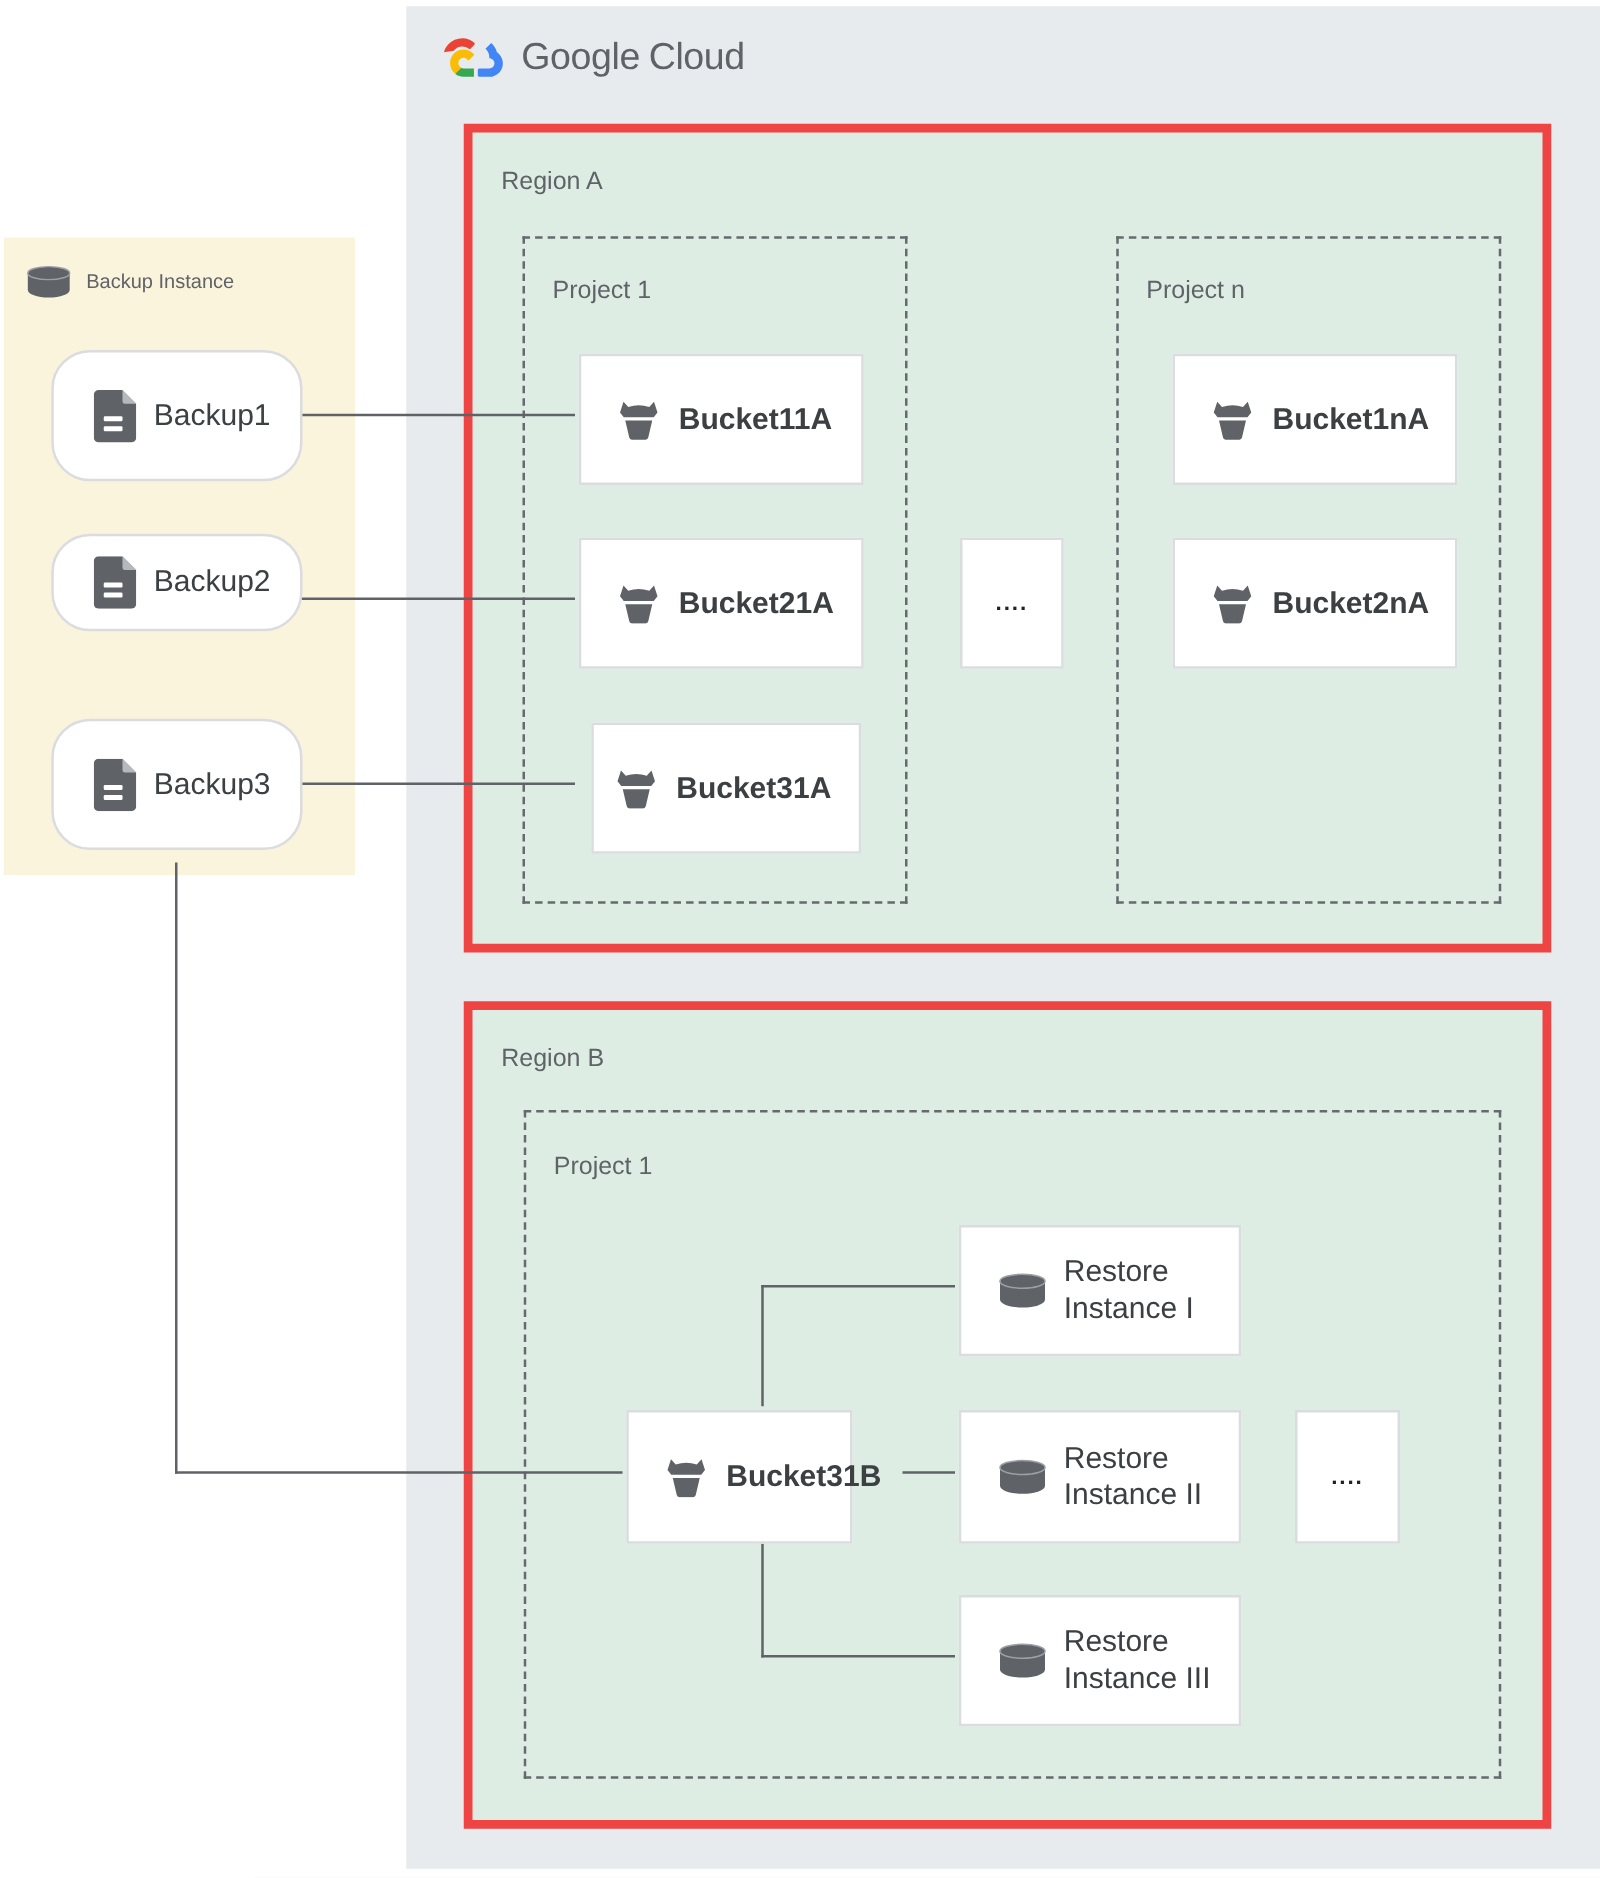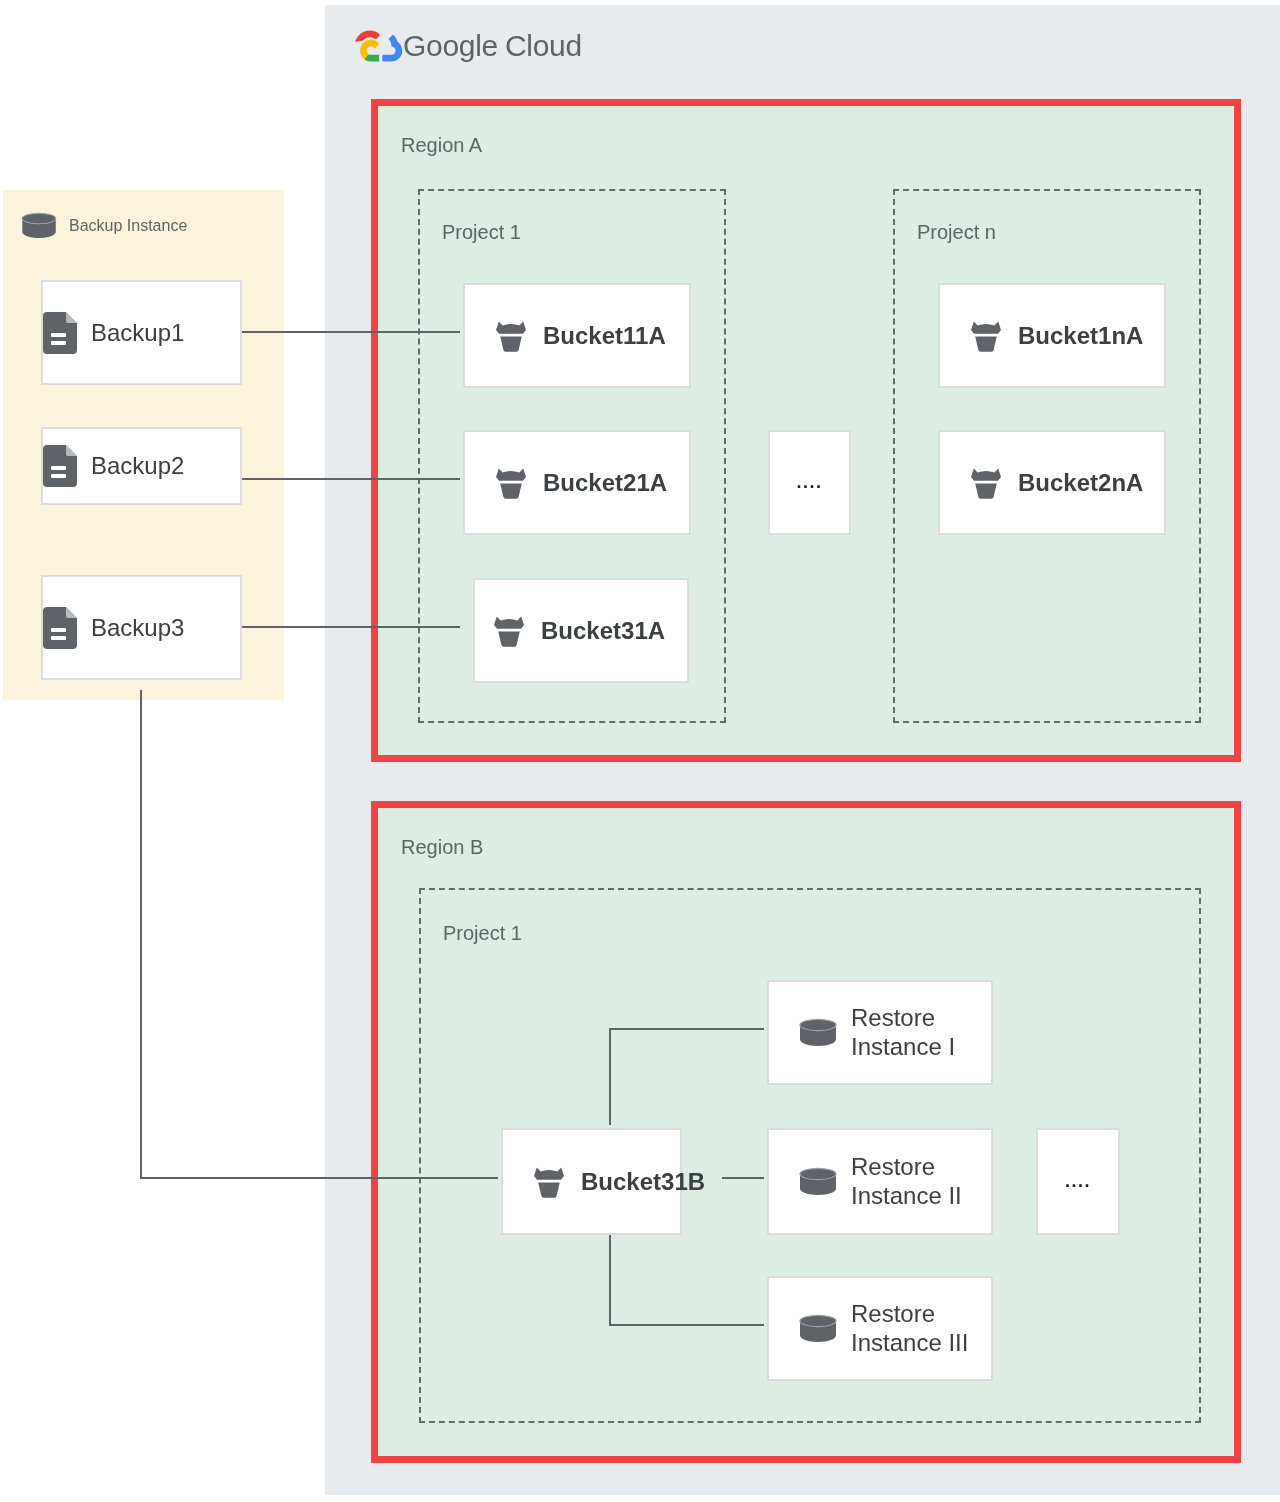--- a/index.html
+++ b/index.html
@@ -14,29 +14,29 @@
   .dashed-box{position:absolute;border:2px dashed #66696D;box-sizing:border-box;}
   .project-title{position:absolute;font-size:20px;color:#5F6368;}
   .panel{background:#FBF4DC;}
   .panel-head{position:absolute;display:flex;align-items:center;gap:11px;}
   .panel-title{font-size:16px;color:#5F6368;}
   .node{
     position:absolute;background:#ffffff;border:2px solid #DADCE0;box-sizing:border-box;
     display:flex;align-items:center;z-index:2;
   }
   .node .lbl{font-size:24px;color:#3C4043;white-space:nowrap;}
-  .backup-node{gap:14px;}
+  .backup-node{padding-left:32px;gap:14px;border-radius:31px;}
   .bucket-node{padding-left:28px;gap:14px;font-weight:bold;}
   .restore-node{padding-left:29px;gap:13px;}
   .restore-node .lbl{line-height:1.17;}
   .dots-node{justify-content:center;padding-left:0;}
   .dots-node .dots{font-size:18px;font-weight:700;letter-spacing:1.5px;color:#202124;}
   .line{position:absolute;background:#5F6368;z-index:1;}
   .logo{position:absolute;left:354px;top:28px;display:flex;align-items:center;}
-  .logo-text{margin-left:0;font-size:30px;color:#5F6368;letter-spacing:-0.3px;}
+  .logo-text{margin-left:14px;font-size:30px;color:#5F6368;letter-spacing:-0.3px;}
   .logo-text .b1{font-weight:500;}
   .logo-text .b2{font-weight:400;margin-left:7px;}
   svg{display:block;flex:0 0 auto;}
 </style>
 </head>
 <body>
 
 <div id="canvas">
 
   <div class="abs frame" style="left:325px;top:5px;width:955px;height:1490px;"></div>

